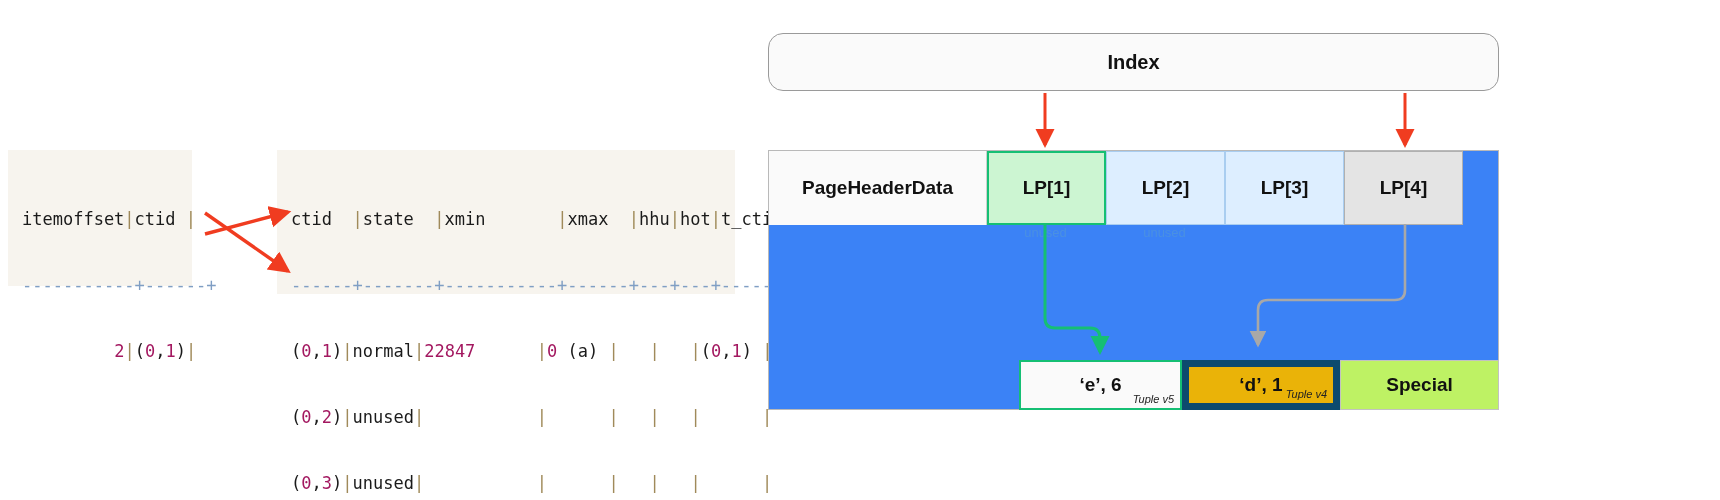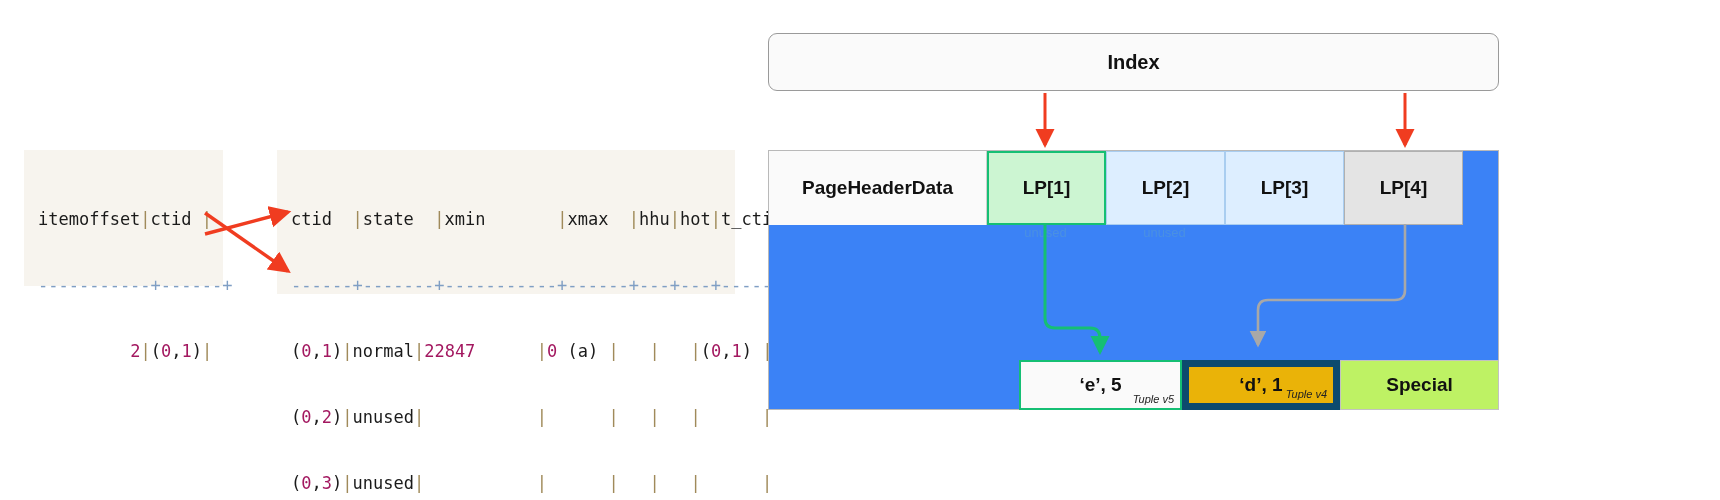--- a/index.html
+++ b/index.html
@@ -17,35 +17,35 @@
     position:absolute;
     background:#f7f4ee;
     font-family:"DejaVu Sans Mono","Liberation Mono",monospace;
     font-size:17px;
     line-height:22px;
     white-space:pre;
     color:#1a1a1a;
     padding:14px 14px 16px 14px;
     box-sizing:border-box;
   }
-  #itemoffset-table{left:24px;top:150px;width:199px;height:136px;}
+  #itemoffset-table{left:8px;top:150px;width:184px;height:136px;}
   #heap-table{left:277px;top:150px;width:458px;height:144px;}
   .mono-row{display:block;height:22px;}
   .pipe{color:#a08a5a;}
   .num{color:#a31860;}
   .dash{color:#7f9ec4;}
   .plain{color:#1a1a1a;}
 
   
   .svg-layer{position:absolute;left:0;top:0;width:1720px;height:500px;pointer-events:none;}
 
   
   .index-box{
     position:absolute;left:768px;top:33px;width:731px;height:58px;
-    border:1.6px solid #9a9a9a;border-radius:9px;background:#fafafa;
+    border:1.6px solid #9a9a9a;border-radius:15px;background:#fafafa;
     display:flex;align-items:center;justify-content:center;
     font-size:20px;font-weight:bold;color:#111;
     box-sizing:border-box;
   }
   .page-box{
     position:absolute;left:768px;top:150px;width:731px;height:260px;
     border:1.4px solid #b9b9b9;background:#3b82f6;box-sizing:border-box;
   }
   .lp-row{
     position:absolute;left:0;top:0;height:74px;width:731px;
@@ -134,21 +134,21 @@
         <span class="idx">[4]</span>
       </div>
     </div>
   </div>
 
   <div class="unused-label" id="unused-2">unused</div>
   <div class="unused-label" id="unused-3">unused</div>
 
   <div class="tuple-row">
     <div class="tuple tuple-e">
-      <span>‘e’, 5</span>
+      <span>‘e’, 6</span>
       <span class="sub">Tuple v5</span>
     </div>
     <div class="tuple tuple-d">
       <span>‘d’, 1</span>
       <span class="sub">Tuple v4</span>
     </div>
     <div class="tuple tuple-s">
       <span>Special</span>
     </div>
   </div>

